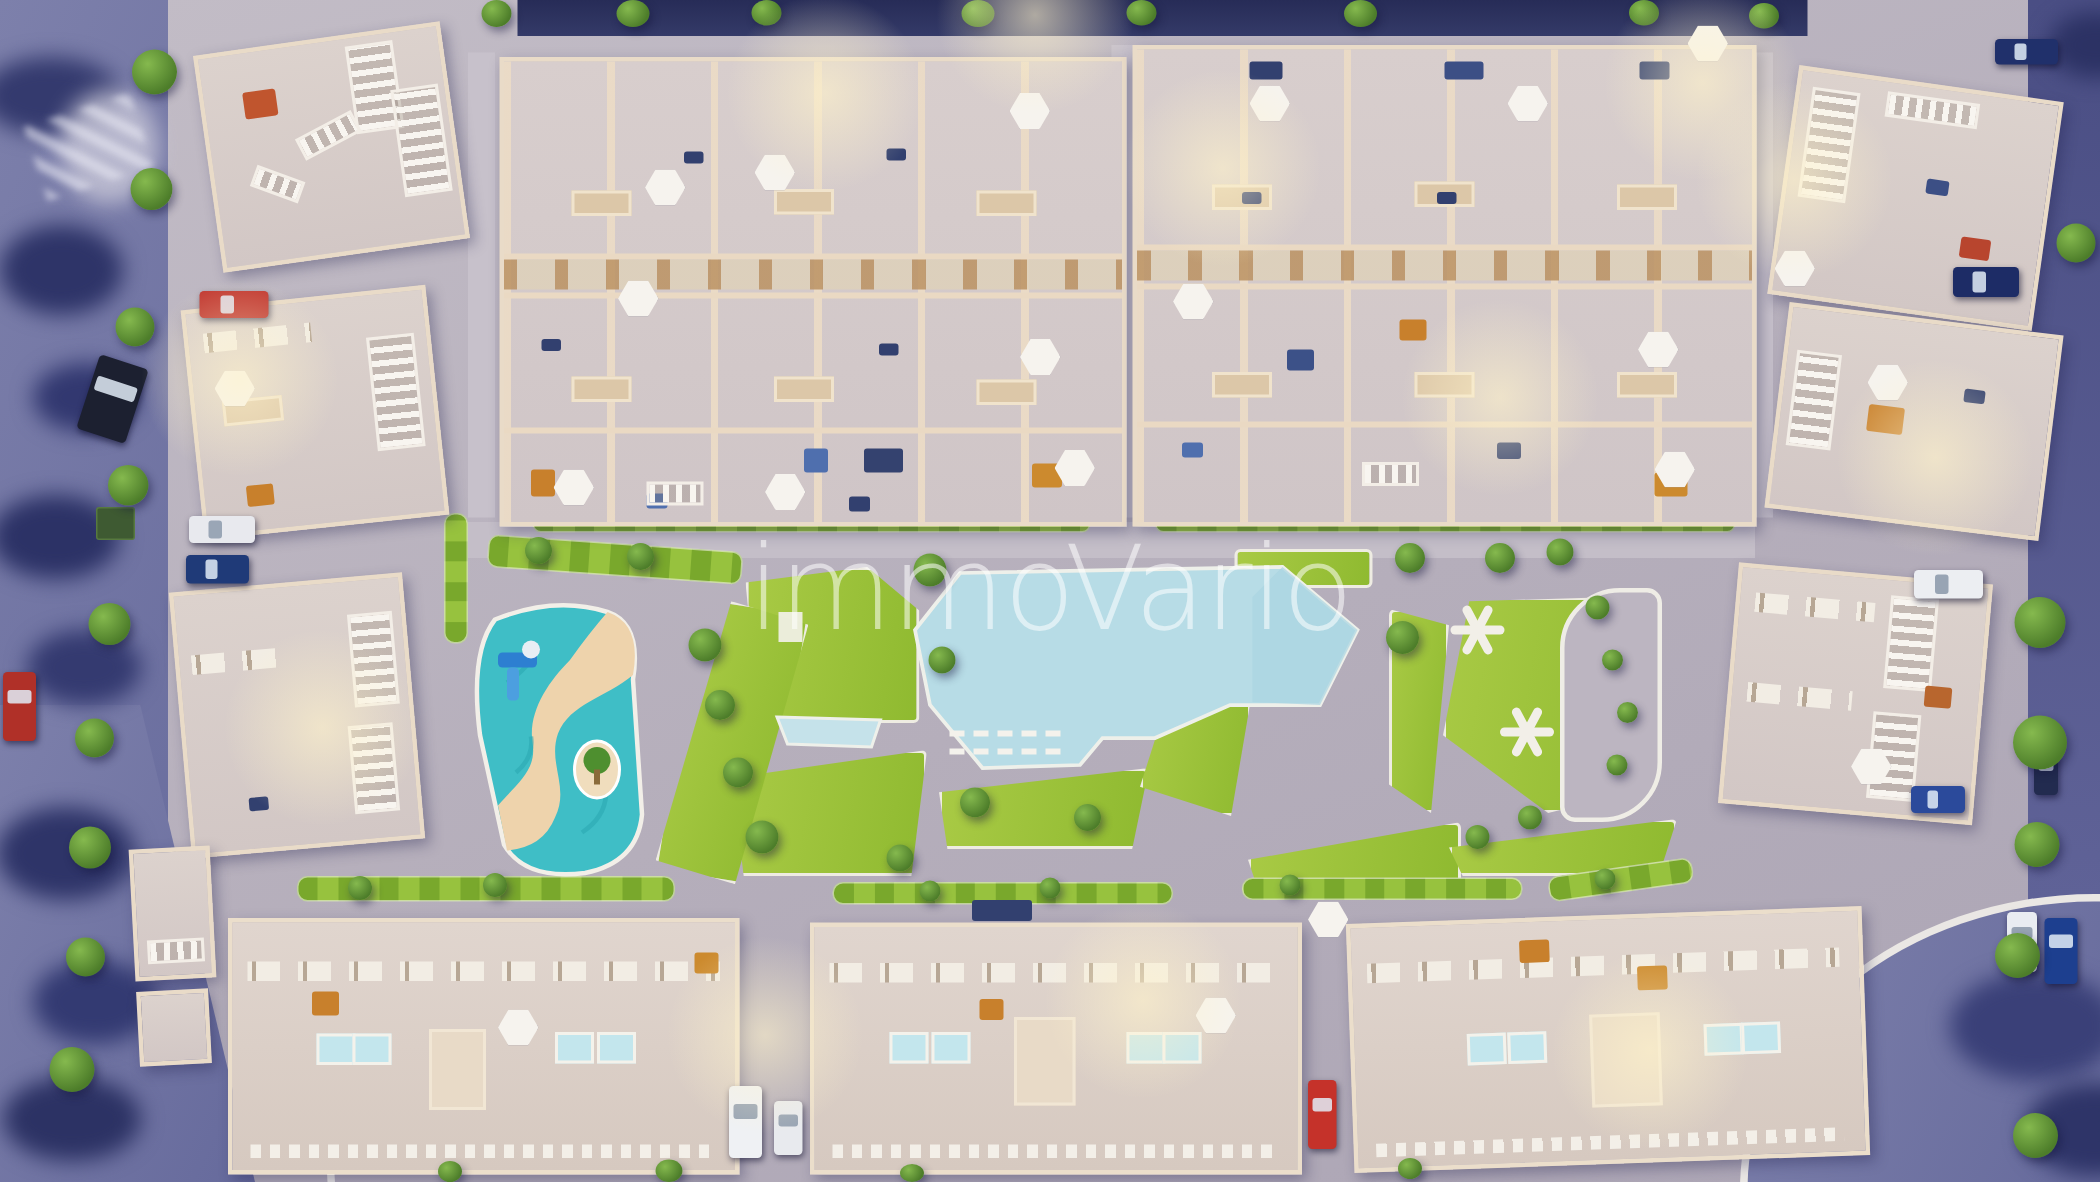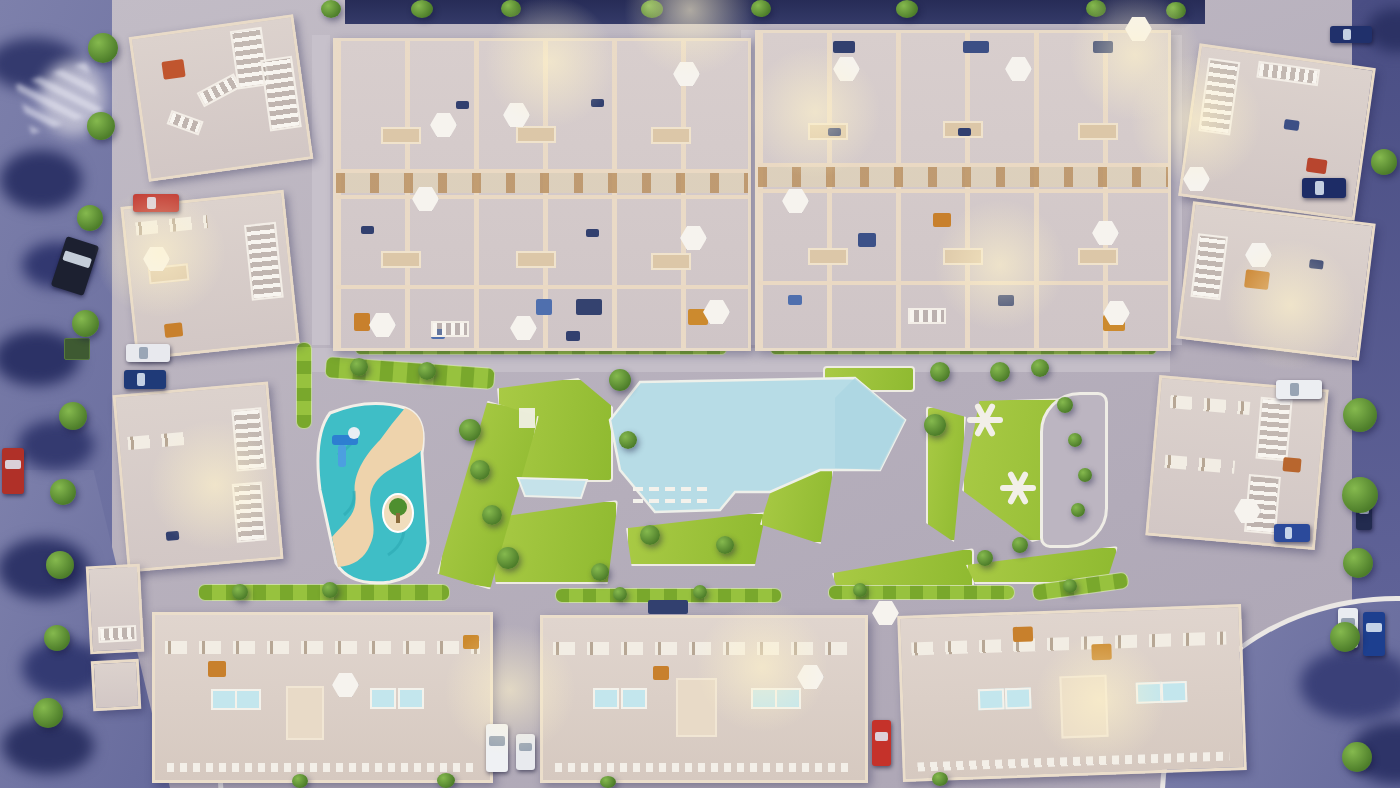--- a/index.html
+++ b/index.html
@@ -401,14 +401,15 @@
   <div class="glow" style="left:925px;top:190px;"></div>
   <div class="glow" style="left:85px;top:177px;"></div>
   <div class="glow" style="left:1121px;top:45px;"></div>
   <div class="glow" style="left:1215px;top:230px;"></div>
   <div class="glow" style="left:140px;top:410px;"></div>
   <div class="glow" style="left:435px;top:615px;"></div>
   <div class="glow" style="left:687px;top:592px;"></div>
   <div class="glow" style="left:1025px;top:625px;"></div>
   <div class="glow" style="left:1060px;top:-20px;"></div>
 
+  <div class="watermark">immoVario</div>
 
 </div>
 
 </body></html>

